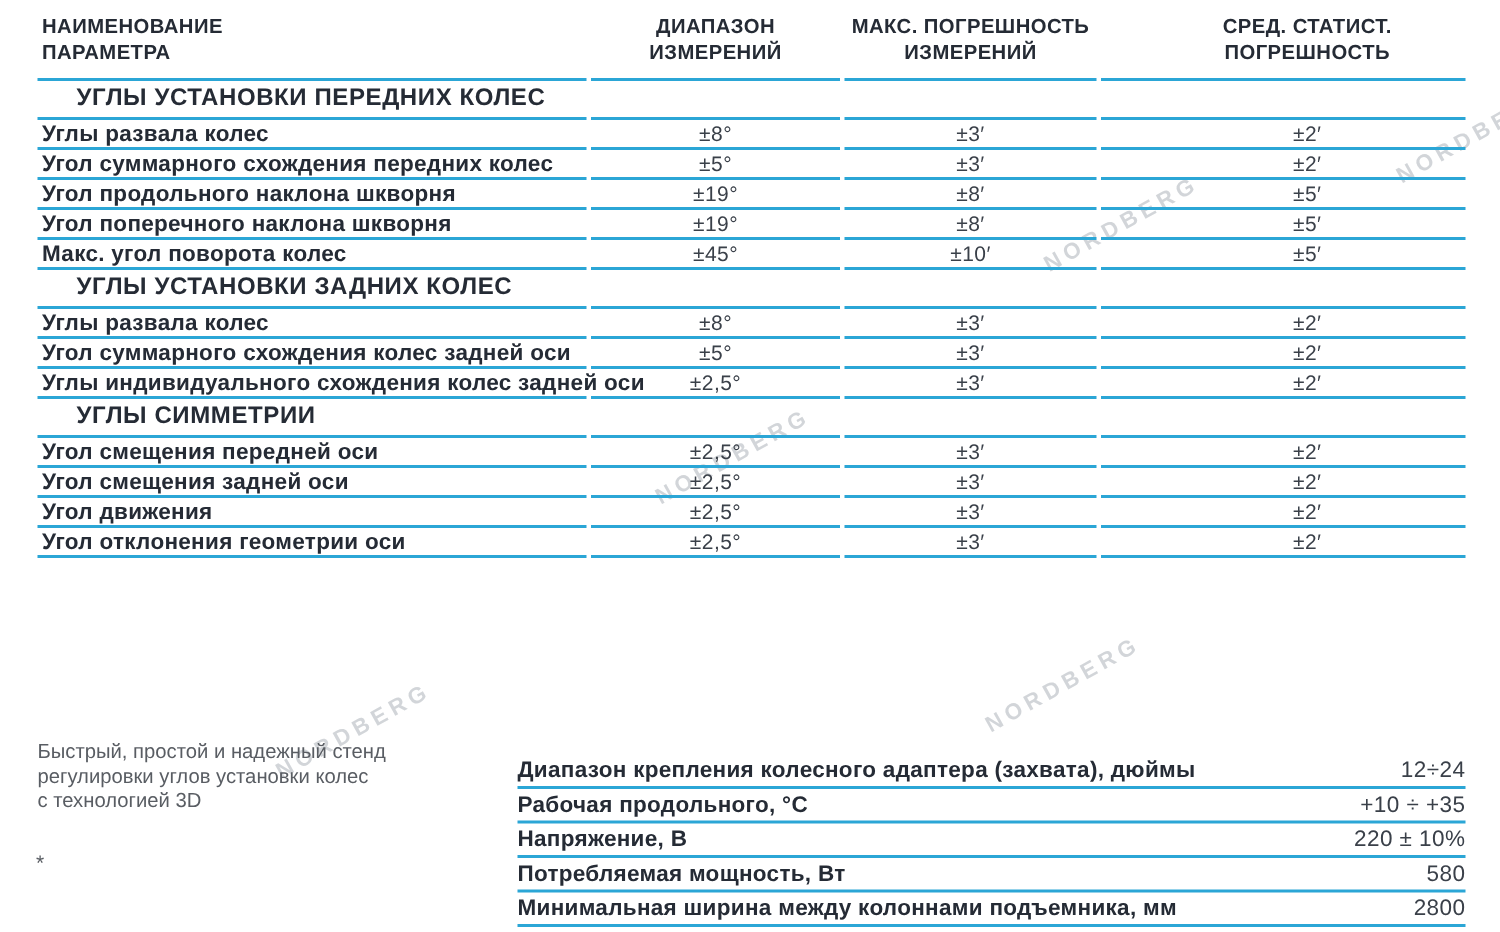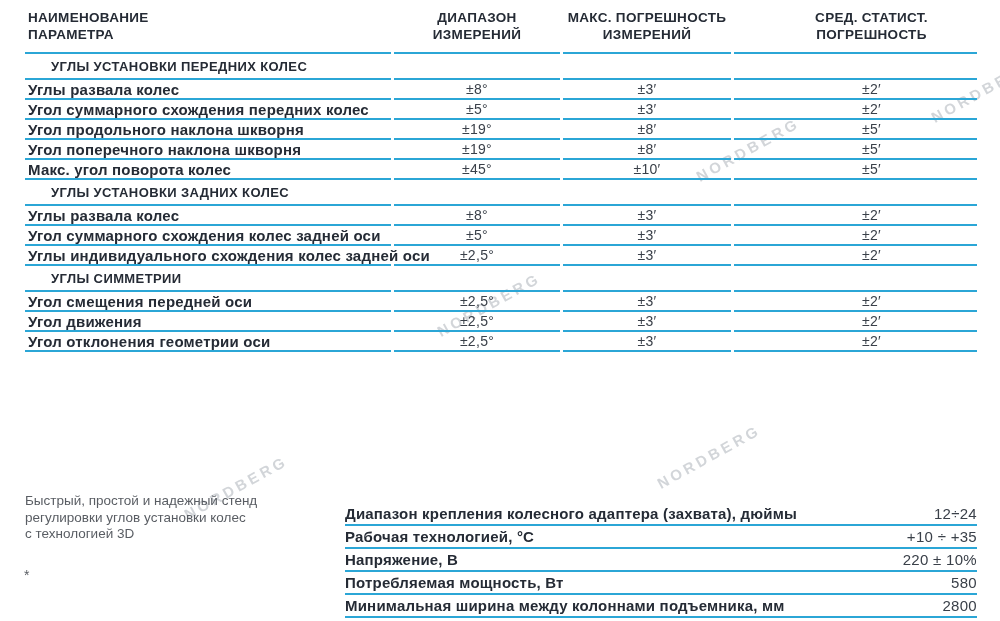--- a/index.html
+++ b/index.html
@@ -51,21 +51,21 @@
   td.name{
     font-size:15px;font-weight:700;color:var(--text_dark);
     text-align:left;padding-left:3px;white-space:nowrap;
     letter-spacing:0.2px;
   }
   td.val{
     font-size:14px;color:var(--text_value);text-align:center;
     letter-spacing:0.3px;
   }
   tr.section td{
-    height:26px;font-size:13px;font-weight:700;letter-spacing:0.4px;
+    height:26px;font-size:16px;font-weight:700;letter-spacing:0.4px;
     color:var(--text_dark);text-align:left;white-space:nowrap;
   }
   tr.section td.title{padding-left:26px;}
   
   table.info{
     position:absolute;left:345px;top:502px;z-index:1;
     width:632px;table-layout:fixed;border-collapse:collapse;
   }
   table.info col.i1{width:527px;}
   table.info col.i2{width:105px;}
@@ -193,20 +193,26 @@
           <td></td>
           <td class="pad4"></td>
     </tr>
     <tr>
       <td class="name">Угол смещения передней оси</td>
       <td class="val">±2,5°</td>
       <td class="val">±3′</td>
       <td class="val pad4">±2′</td>
     </tr>
     <tr>
+      <td class="name">Угол смещения задней оси</td>
+      <td class="val">±2,5°</td>
+      <td class="val">±3′</td>
+      <td class="val pad4">±2′</td>
+    </tr>
+    <tr>
       <td class="name">Угол движения</td>
       <td class="val">±2,5°</td>
       <td class="val">±3′</td>
       <td class="val pad4">±2′</td>
     </tr>
     <tr>
       <td class="name">Угол отклонения геометрии оси</td>
       <td class="val">±2,5°</td>
       <td class="val">±3′</td>
       <td class="val pad4">±2′</td>
@@ -225,21 +231,21 @@
     <colgroup>
         <col class="i1">
         <col class="i2">
       </colgroup>
     <tbody>
         <tr>
       <td class="ilabel">Диапазон крепления колесного адаптера (захвата), дюймы</td>
       <td class="ivalue">12÷24</td>
     </tr>
     <tr>
-      <td class="ilabel">Рабочая технологией, °С</td>
+      <td class="ilabel">Рабочая продольного, °С</td>
       <td class="ivalue">+10 ÷ +35</td>
     </tr>
     <tr>
       <td class="ilabel">Напряжение, В</td>
       <td class="ivalue">220 ± 10%</td>
     </tr>
     <tr>
       <td class="ilabel">Потребляемая мощность, Вт</td>
       <td class="ivalue">580</td>
     </tr>

